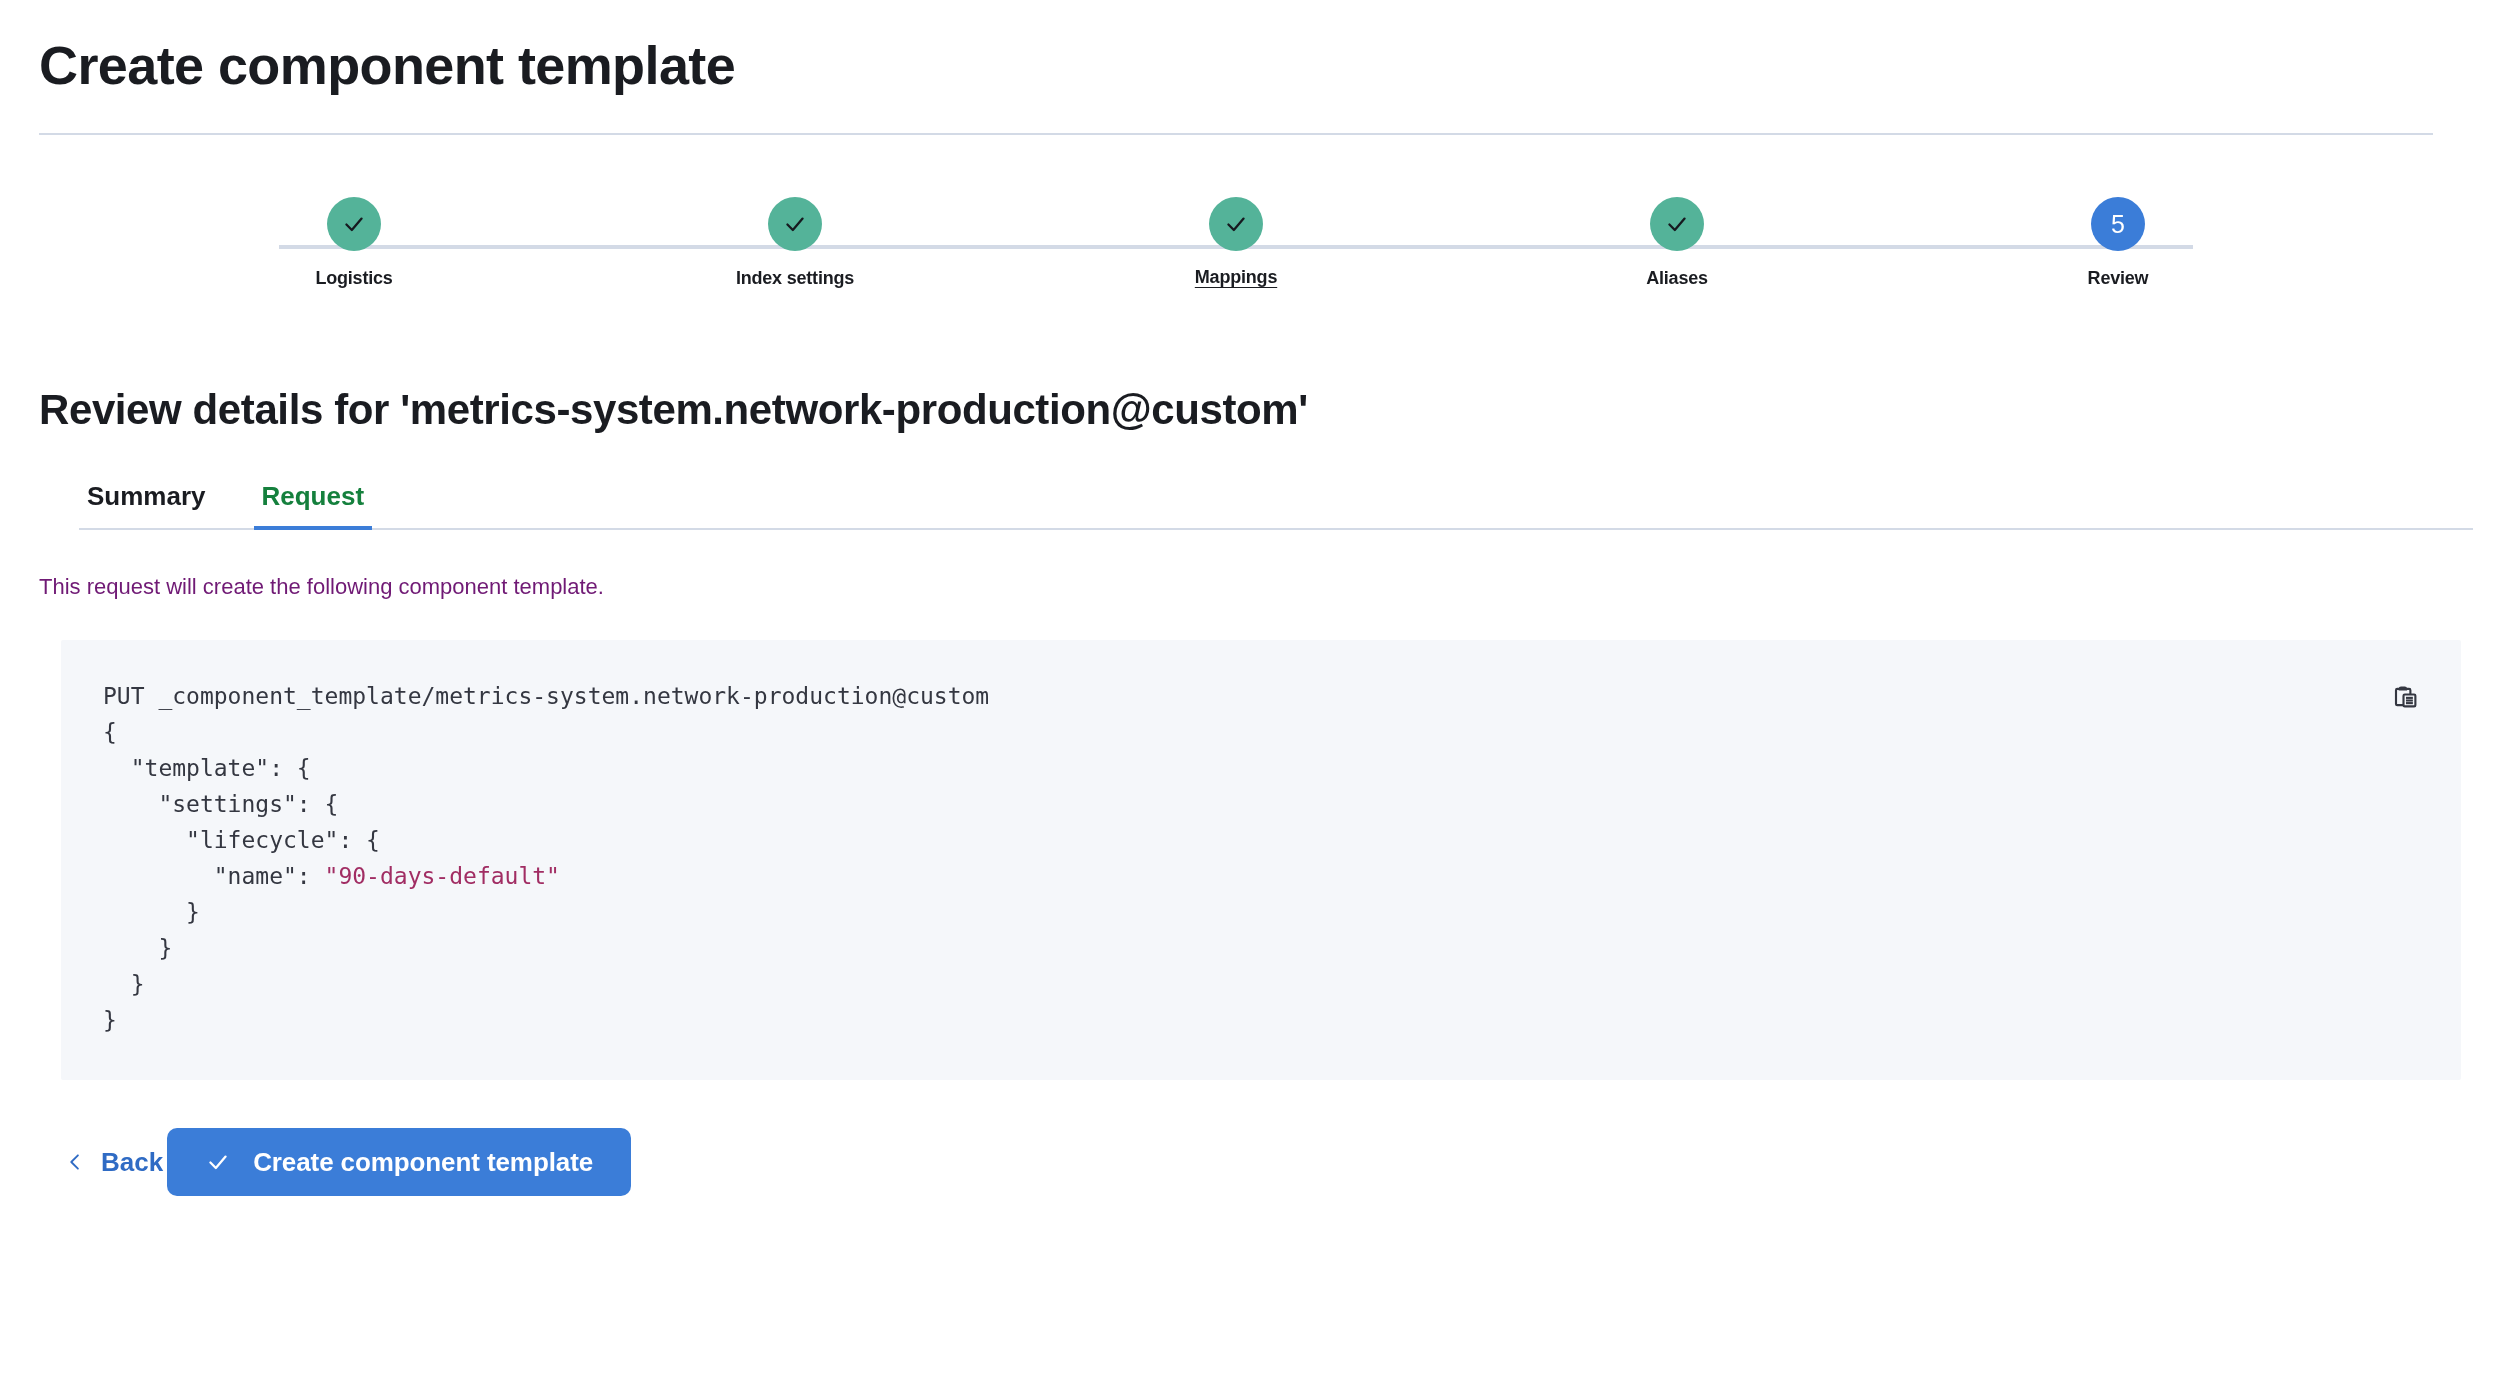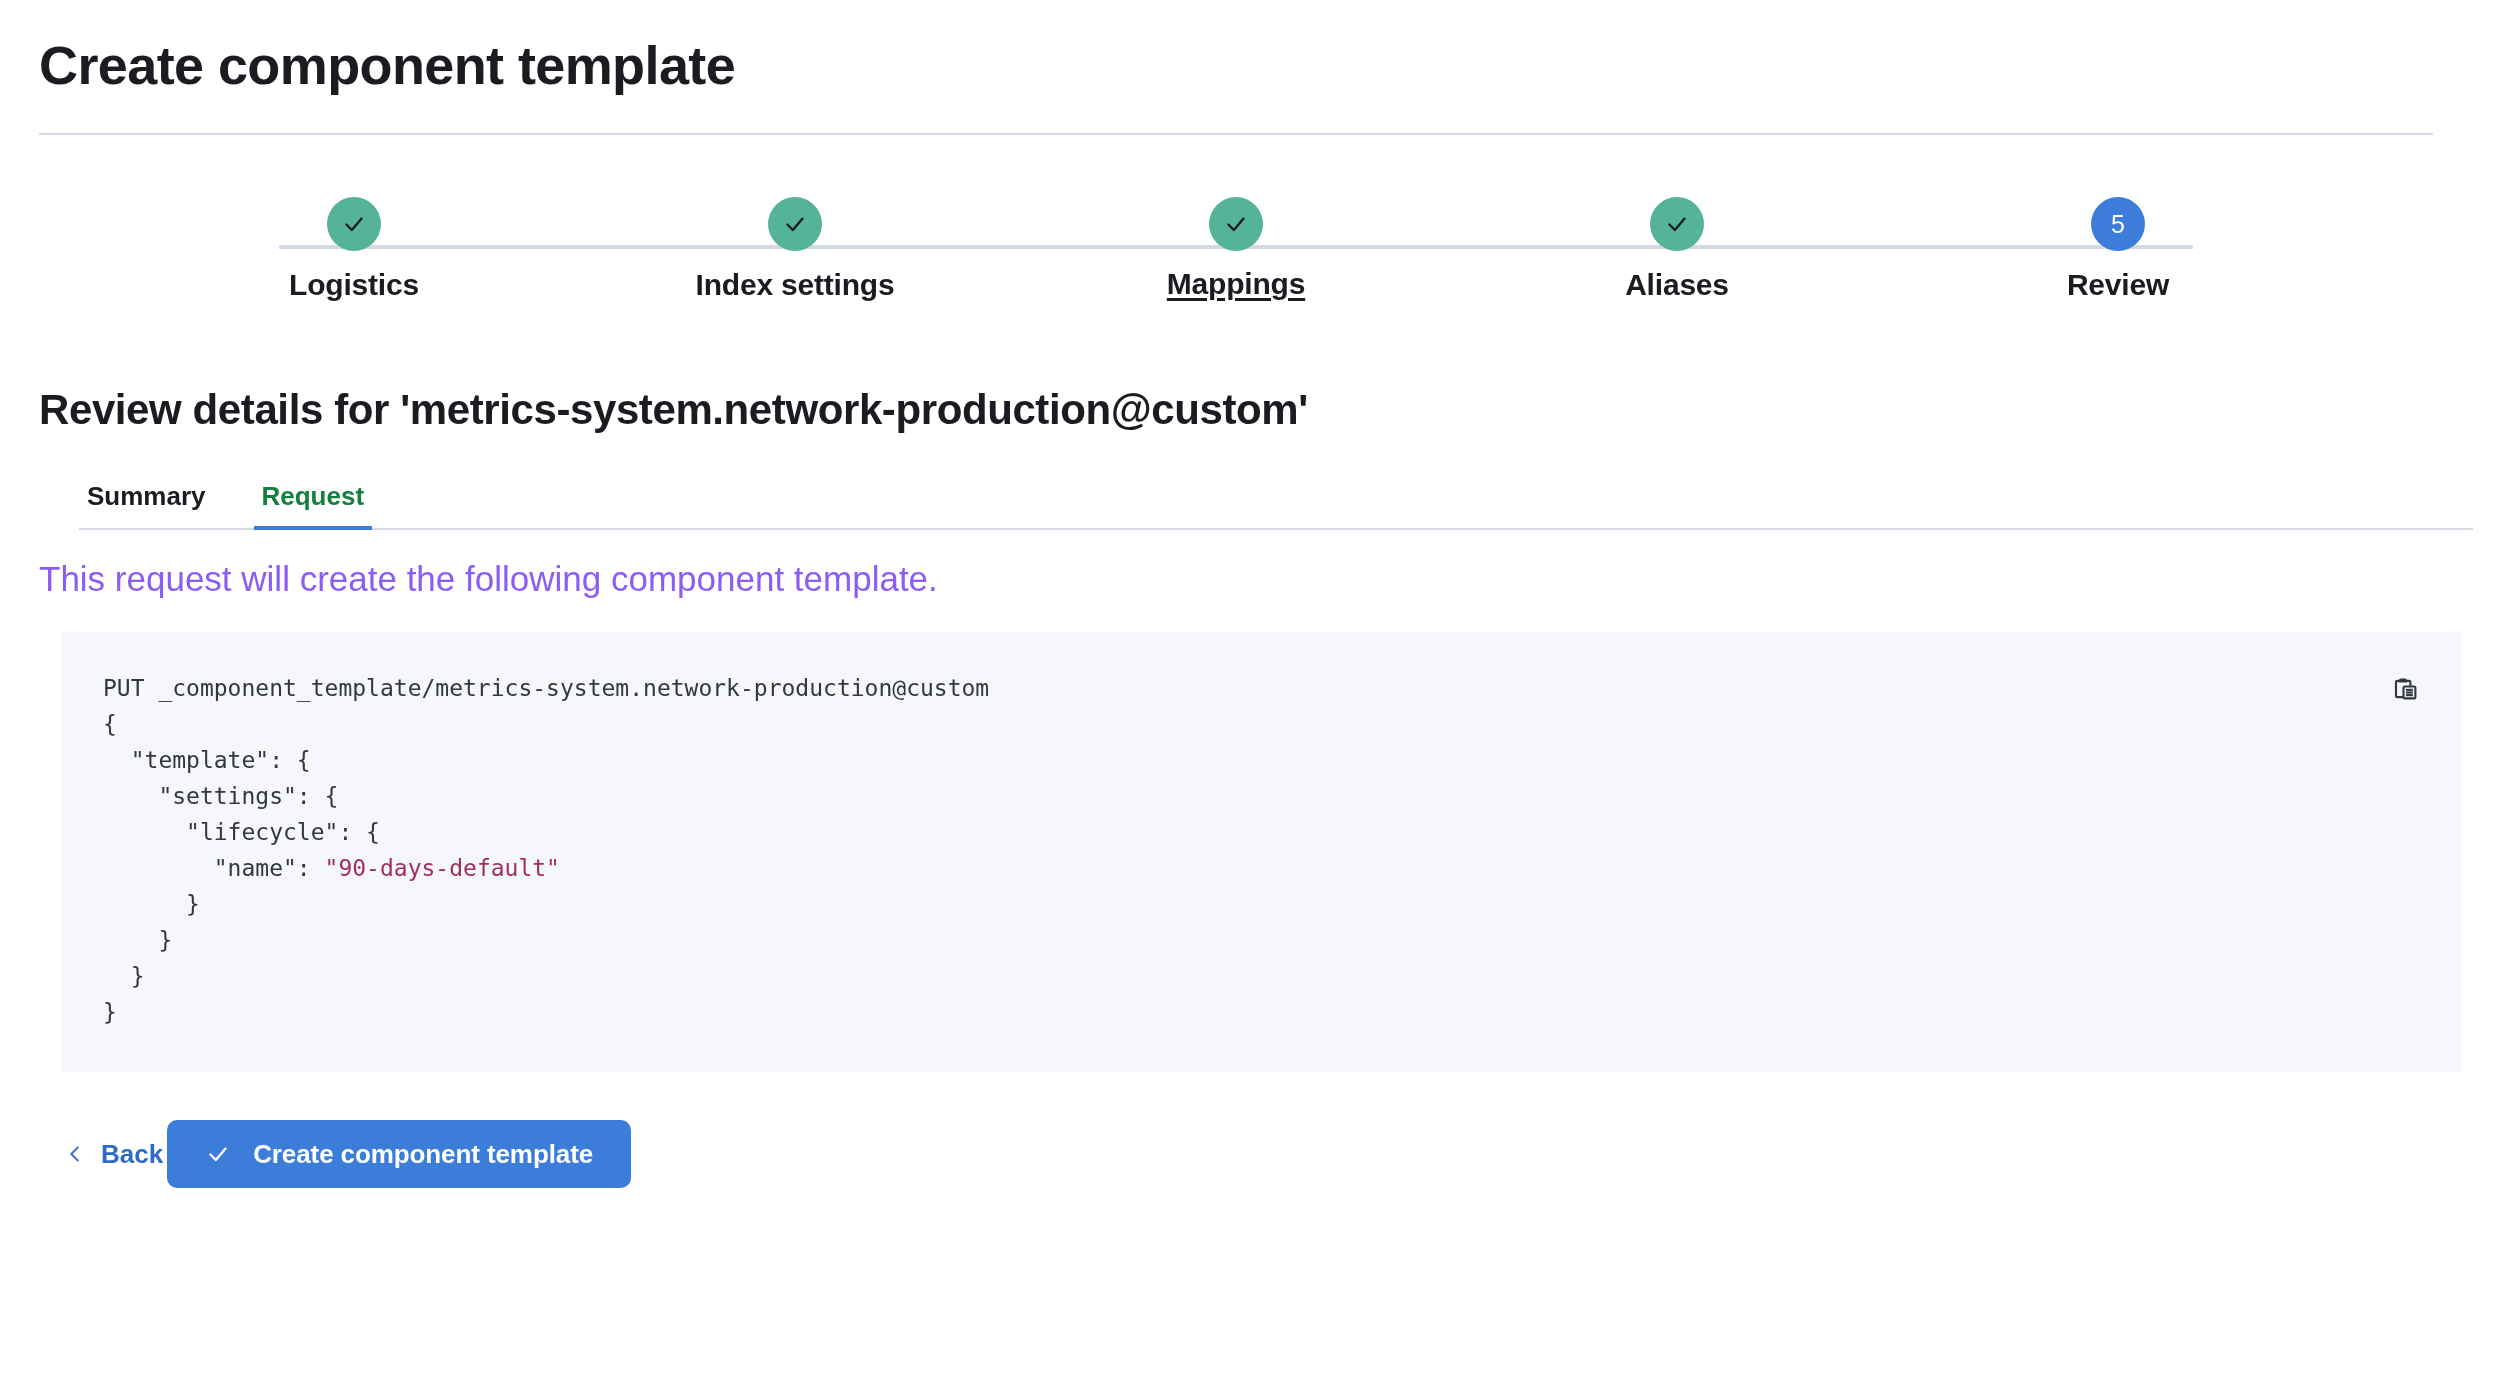--- a/index.html
+++ b/index.html
@@ -95,21 +95,21 @@
   .check-glyph {
     width: 26px;
     height: 26px;
     display: block;
   }
   .check-glyph path { stroke: #16191f; stroke-width: 2.1; fill: none;
                       stroke-linecap: round; stroke-linejoin: round; }
 
   .step-label {
     margin-top: 17px;
-    font-size: 30px;
+    font-size: 18px;
     font-weight: 700;
     color: #1a1c21;
     white-space: nowrap;
     letter-spacing: -0.2px;
   }
   .step-label.hovered { text-decoration: underline; text-underline-offset: 4px; margin-top: 16px; }
 
   
   .section-heading {
     margin-top: 58px;
@@ -146,24 +146,24 @@
   .tab.active::after {
     content: "";
     position: absolute;
     left: 0; right: 0; bottom: -2px;
     height: 4px;
     background: #3b7dd8;
   }
 
   
   .description {
-    margin-top: 32px;
-    font-size: 35px;
+    margin-top: 40px;
+    font-size: 22px;
     line-height: 34px;
-    color: #8b5cf6;
+    color: #701a75;
   }
 
   
   .code-panel {
     position: relative;
     margin-top: 36px;
     margin-left: 22px;
     width: 2400px;
     background: #f5f7fa;
     border-radius: 2px;

